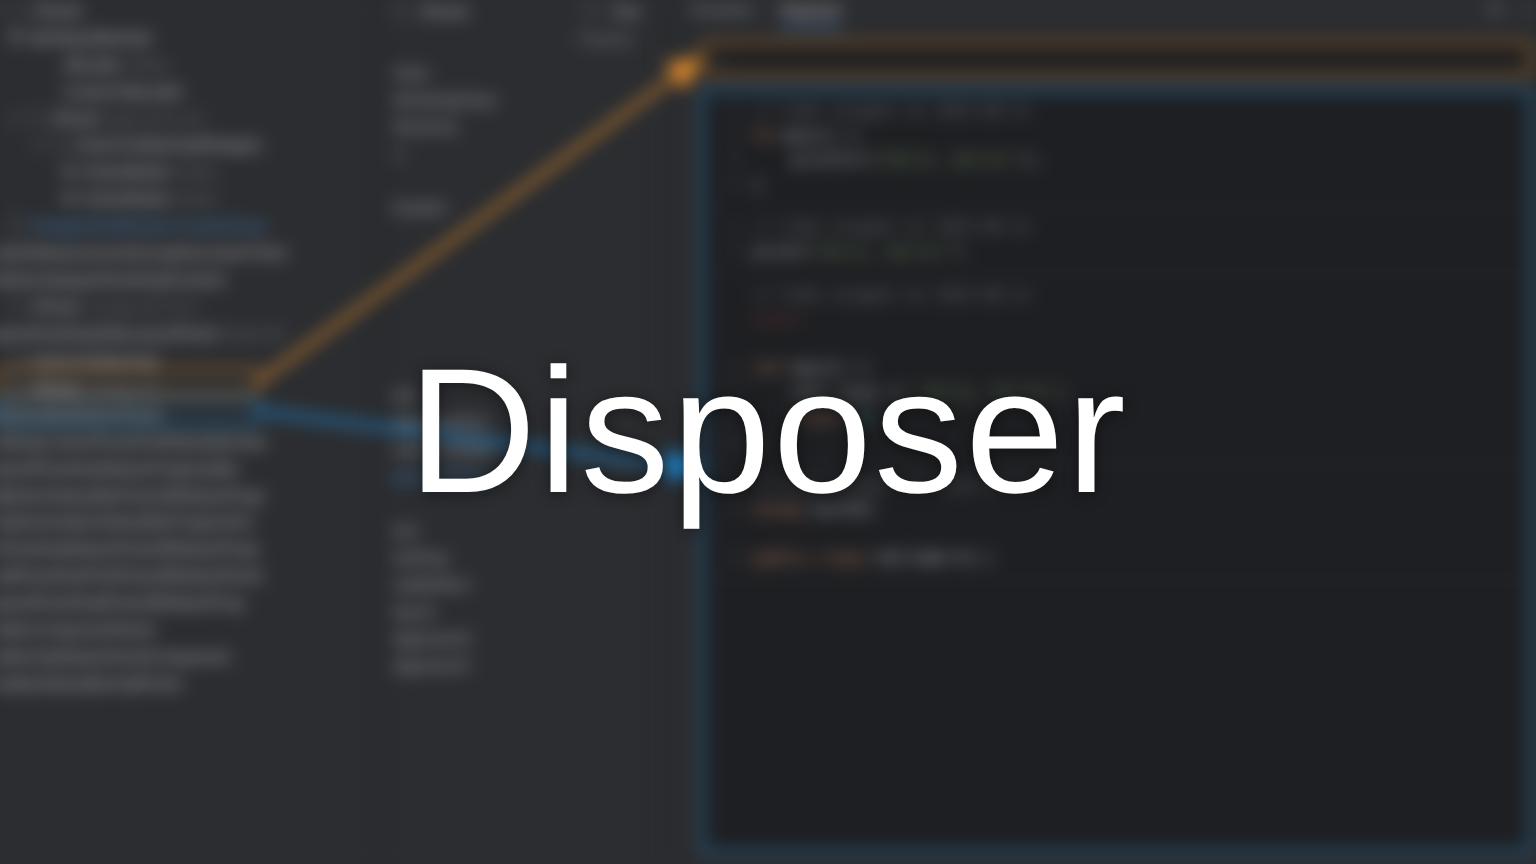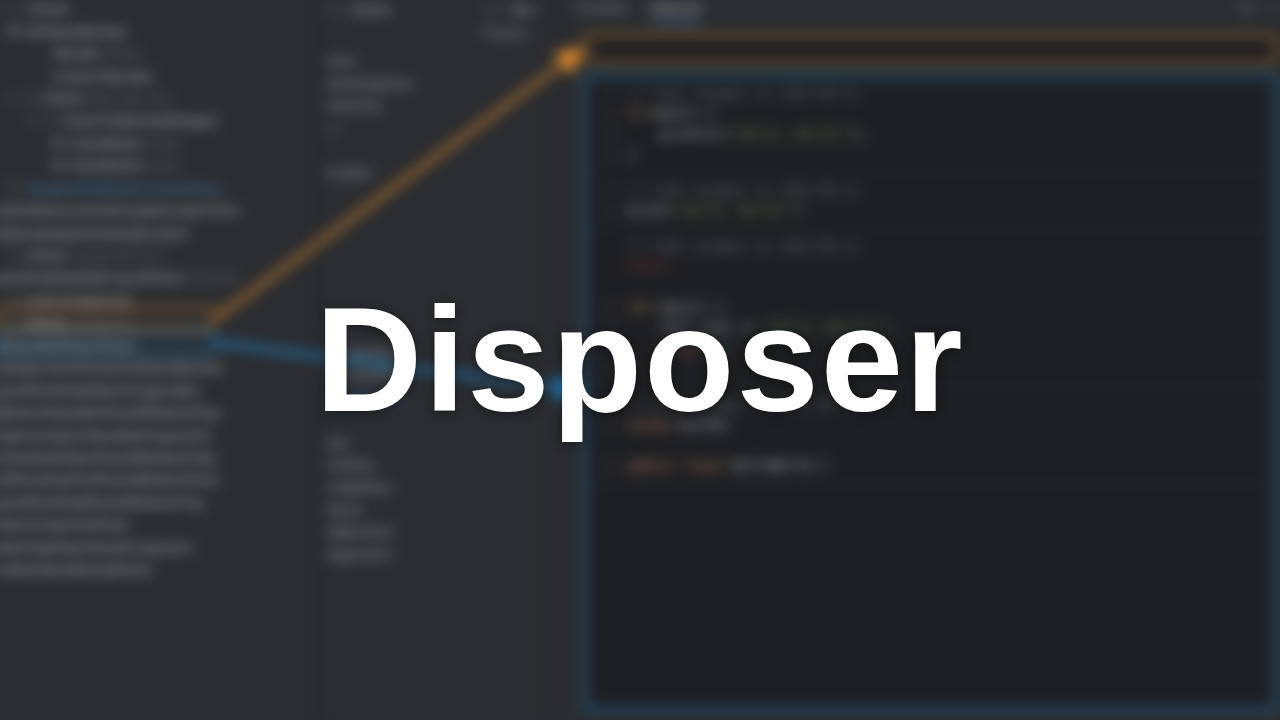--- a/index.html
+++ b/index.html
@@ -107,21 +107,21 @@
   .c-num { color: #2aa198; }
   .c-err { color: #f14c4c; }
 
   
   .svg-layer { position: absolute; inset: 0; pointer-events: none; }
 
   
   .title {
     position: absolute; left: 50%; top: 50%;
     transform: translate(-50%, -50%);
-    font-size: 148px; font-weight: 700; color: #ffffff;
+    font-size: 148px; font-weight: 400; color: #ffffff;
     letter-spacing: 2px;
     text-shadow: 0 2px 12px rgba(0,0,0,.45);
     font-family: "Segoe UI Light","Segoe UI",Arial,sans-serif;
   }
 </style>
 </head>
 <body>
 
 <div class="blur-layer">
 

